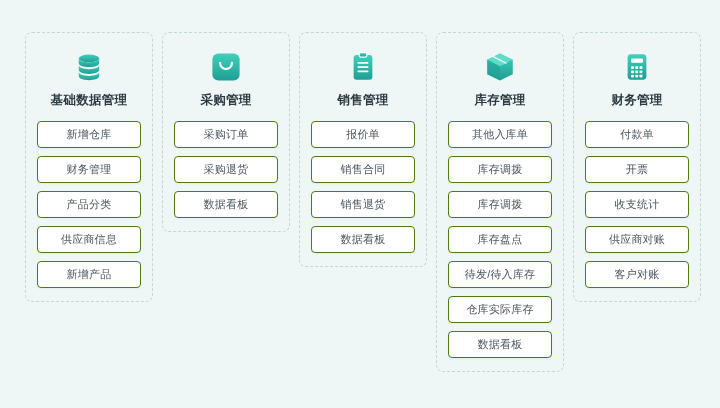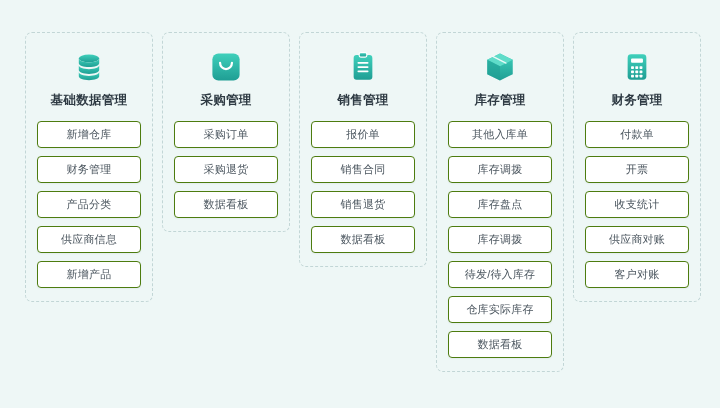--- a/index.html
+++ b/index.html
@@ -167,22 +167,22 @@
           <path d="M20 4l15 7.6v16.8L20 36 5 28.4V11.6z" fill="url(#g-box-icon)"></path>
           <path d="M20 4l15 7.6L20 19.2 5 11.6z" fill="#5fdcc9"></path>
           <path d="M20 19.2V36L5 28.4V11.6z" fill="#1f9e94" opacity="0.55"></path>
           <path d="M12 7.8l15 7.6" stroke="#ffffff" stroke-width="1.6" stroke-linecap="round" opacity="0.85"></path>
         </svg>
       </span>
       <div class="col-title">库存管理</div>
       <div class="items">
         <div class="item">其他入库单</div>
         <div class="item">库存调拨</div>
+        <div class="item">库存调拨</div>
         <div class="item">库存盘点</div>
-        <div class="item">库存调拨</div>
         <div class="item">待发/待入库存</div>
         <div class="item">仓库实际库存</div>
         <div class="item">数据看板</div>
       </div>
     </div>
     <div class="column">
       <span>
         <svg viewBox="0 0 40 40" class="col-icon">
           <defs>
             <linearGradient id="g-calculator-icon" x1="0" y1="0" x2="0" y2="1">

